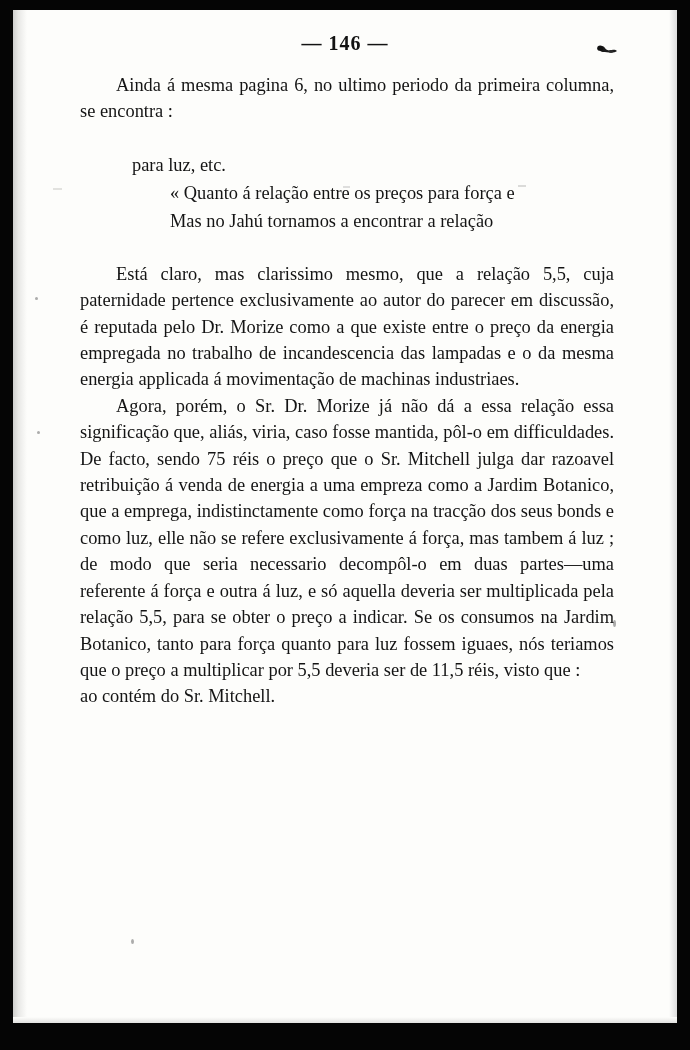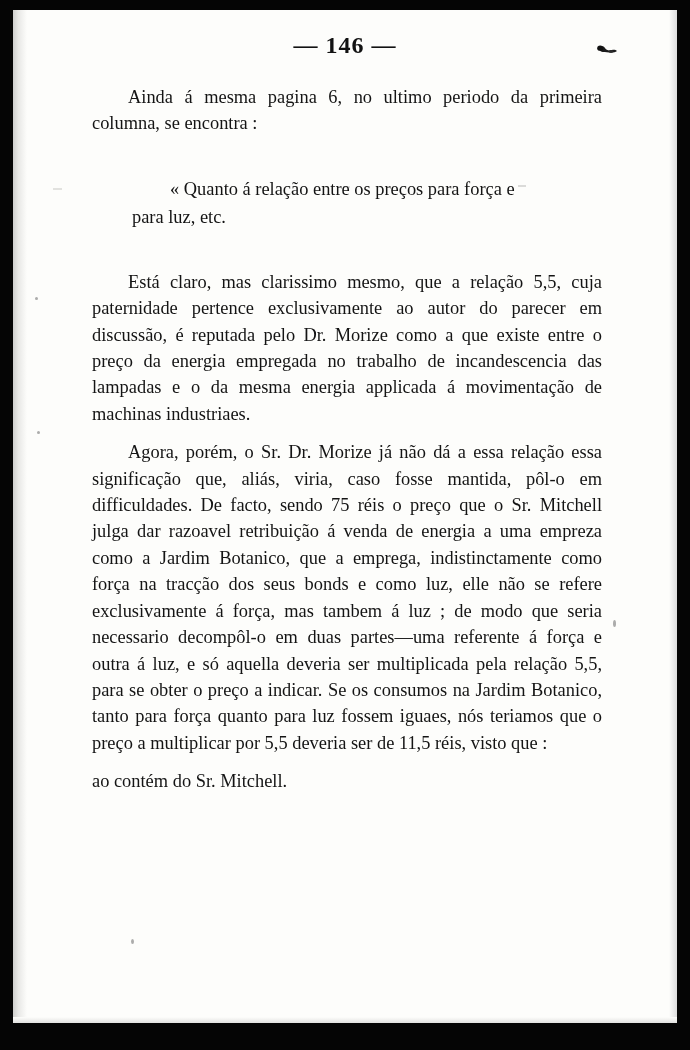--- a/index.html
+++ b/index.html
@@ -65,21 +65,21 @@
     pointer-events: none;
   }
 
   
   .running-head {
     position: absolute;
     left: 0;
     top: 22px;
     width: 664px;
     text-align: center;
-    font-size: 24px;
+    font-size: 20px;
     font-weight: bold;
     letter-spacing: 1px;
     color: #121212;
   }
 
   
   .ink-smudge {
     position: absolute;
     left: 583px;
     top: 32px;
@@ -103,21 +103,21 @@
     top: 62px;
     width: 534px;
     font-size: 18.4px;
     line-height: 26.4px;
     color: #141414;
     text-align: justify;
     text-justify: inter-word;
   }
 
   .para {
-    margin: 12px;
+    margin: 0;
     text-indent: 36px;
     text-align: justify;
   }
 
   
   .para.justify-all {
     text-align-last: justify;
   }
   .gap-lg { height: 26px; }
 
@@ -188,22 +188,23 @@
     <span class="fleck" style="left:330px; top:176px; width:7px; height:2px; opacity:.45;"></span>
     <span class="fleck" style="left:40px;  top:178px; width:9px; height:2px; opacity:.4;"></span>
 
     <div class="text-body">
 
       <p class="para">Ainda á mesma pagina 6, no ultimo periodo da primeira columna, se encontra :</p>
 
       <div class="gap-lg"></div>
 
       <blockquote class="quote-block">
+        <span class="quote-line">para luz, etc.</span>
         <span class="quote-line indent">« Quanto á relação entre os preços para força e</span>
-        <span class="quote-line">para luz, etc.</span>
+        <span class="quote-line indent">Mas no Jahú tornamos a encontrar a relação</span>
       </blockquote>
 
       <div class="gap-lg"></div>
 
       <p class="para">Está claro, mas clarissimo mesmo, que a relação 5,5, cuja paternidade pertence exclusivamente ao autor do parecer em discussão, é reputada pelo Dr. Morize como a que existe entre o preço da energia empregada no trabalho de incandescencia das lampadas e o da mesma energia applicada á movimentação de machinas industriaes.</p>
 
 
       <p class="para">Agora, porém, o Sr. Dr. Morize já não dá a essa relação essa significação que, aliás, viria, caso fosse mantida, pôl-o em difficuldades. De facto, sendo 75 réis o preço que o Sr. Mitchell julga dar razoavel retribuição á venda de energia a uma empreza como a Jardim Botanico, que a emprega, indistinctamente como força na tracção dos seus bonds e como luz, elle não se refere exclusivamente á força, mas tambem á luz ; de modo que seria necessario decompôl-o em duas partes—uma referente á força e outra á luz, e só aquella deveria ser multiplicada pela relação 5,5, para se obter o preço a indicar. Se os consumos na Jardim Botanico, tanto para força quanto para luz fossem iguaes, nós teriamos que o preço a multiplicar por 5,5 deveria ser de 11,5 réis, visto que :</p>
 
       <p class="para" style="text-indent:0">ao contém do Sr. Mitchell.</p>

